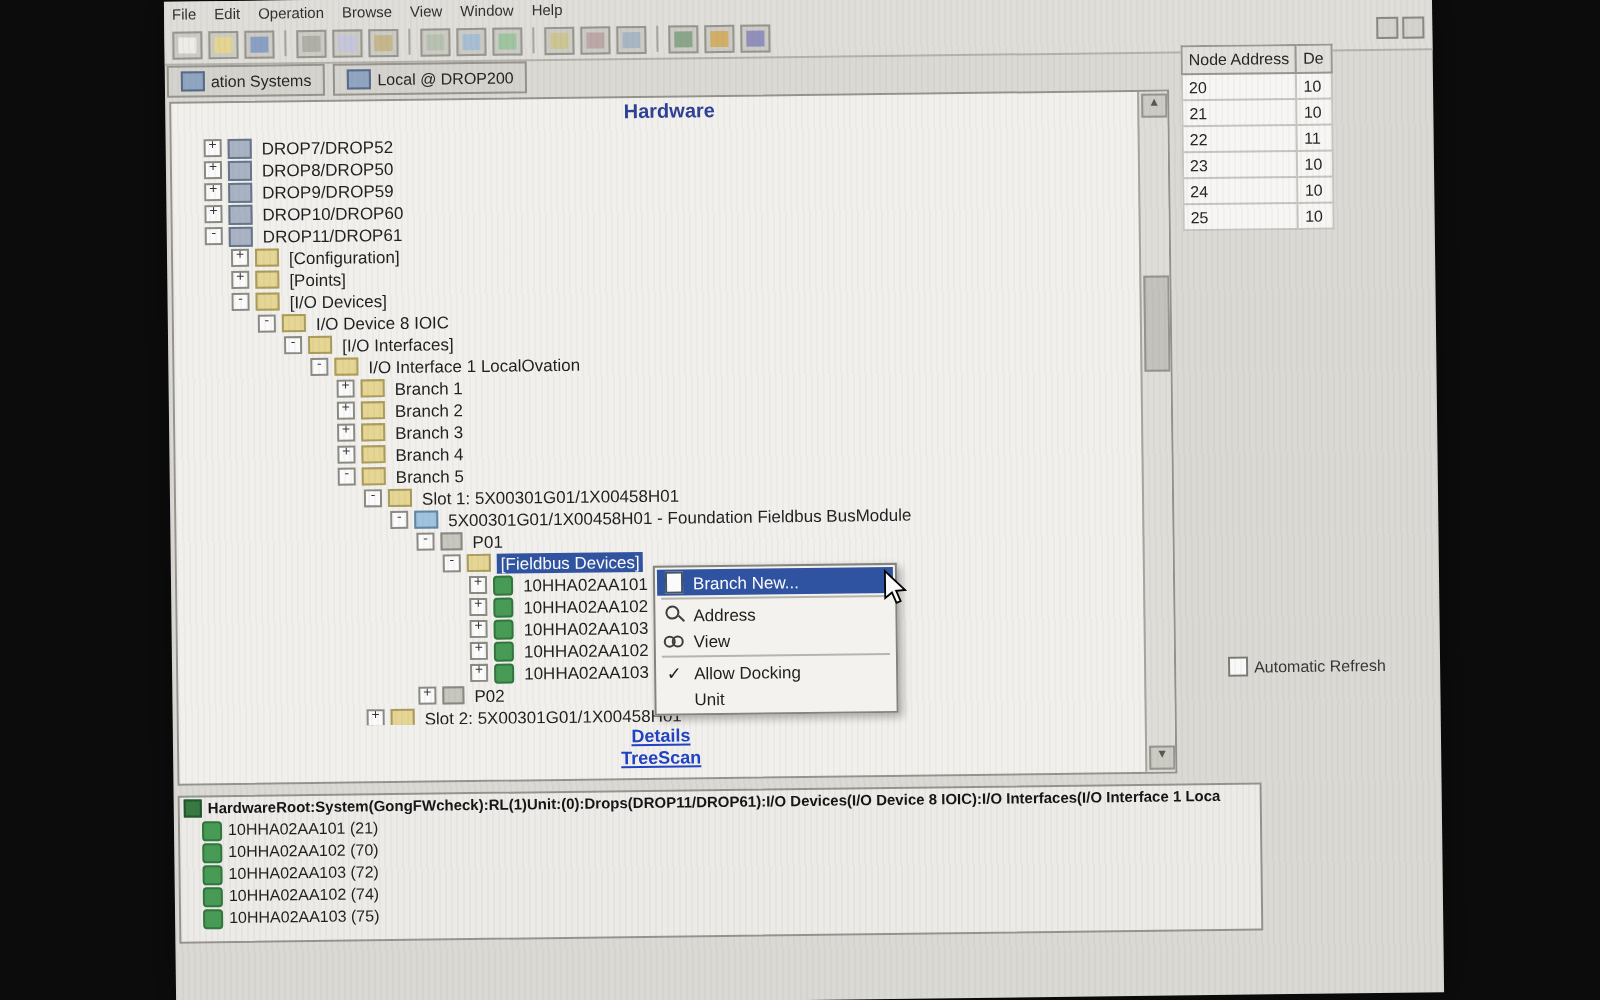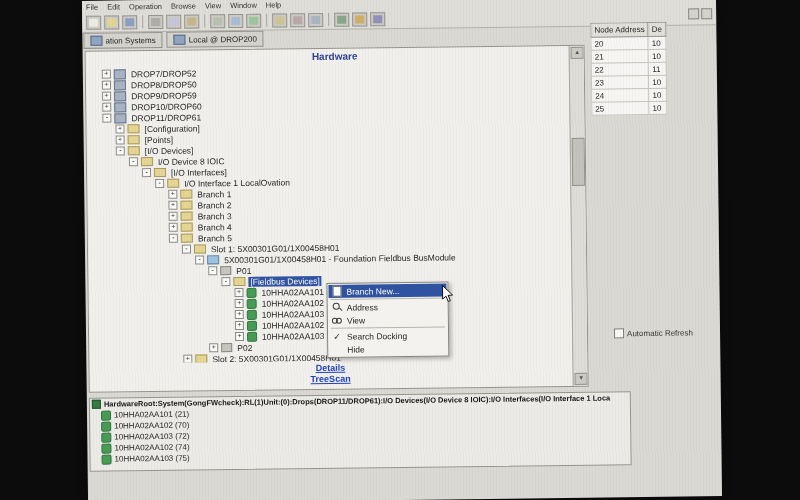--- a/index.html
+++ b/index.html
@@ -340,25 +340,25 @@
           </div>
           <div class="cmrow">
             <span class="cmslot">
               <span class="ico-find"></span>
             </span>
             <span>View</span>
           </div>
           <div class="cmsep"></div>
           <div class="cmrow">
             <span class="cmslot">✓</span>
-            <span>Search Docking</span>
+            <span>Allow Docking</span>
           </div>
           <div class="cmrow">
             <span class="cmslot"></span>
-            <span>Hide</span>
+            <span>Unit</span>
           </div>
         </div>
     </div>
 
     <div class="right-panel">
       <table class="nodes" id="nodetable">
           <thead>
             <tr>
               <th>Node Address</th>
               <th>De</th>

